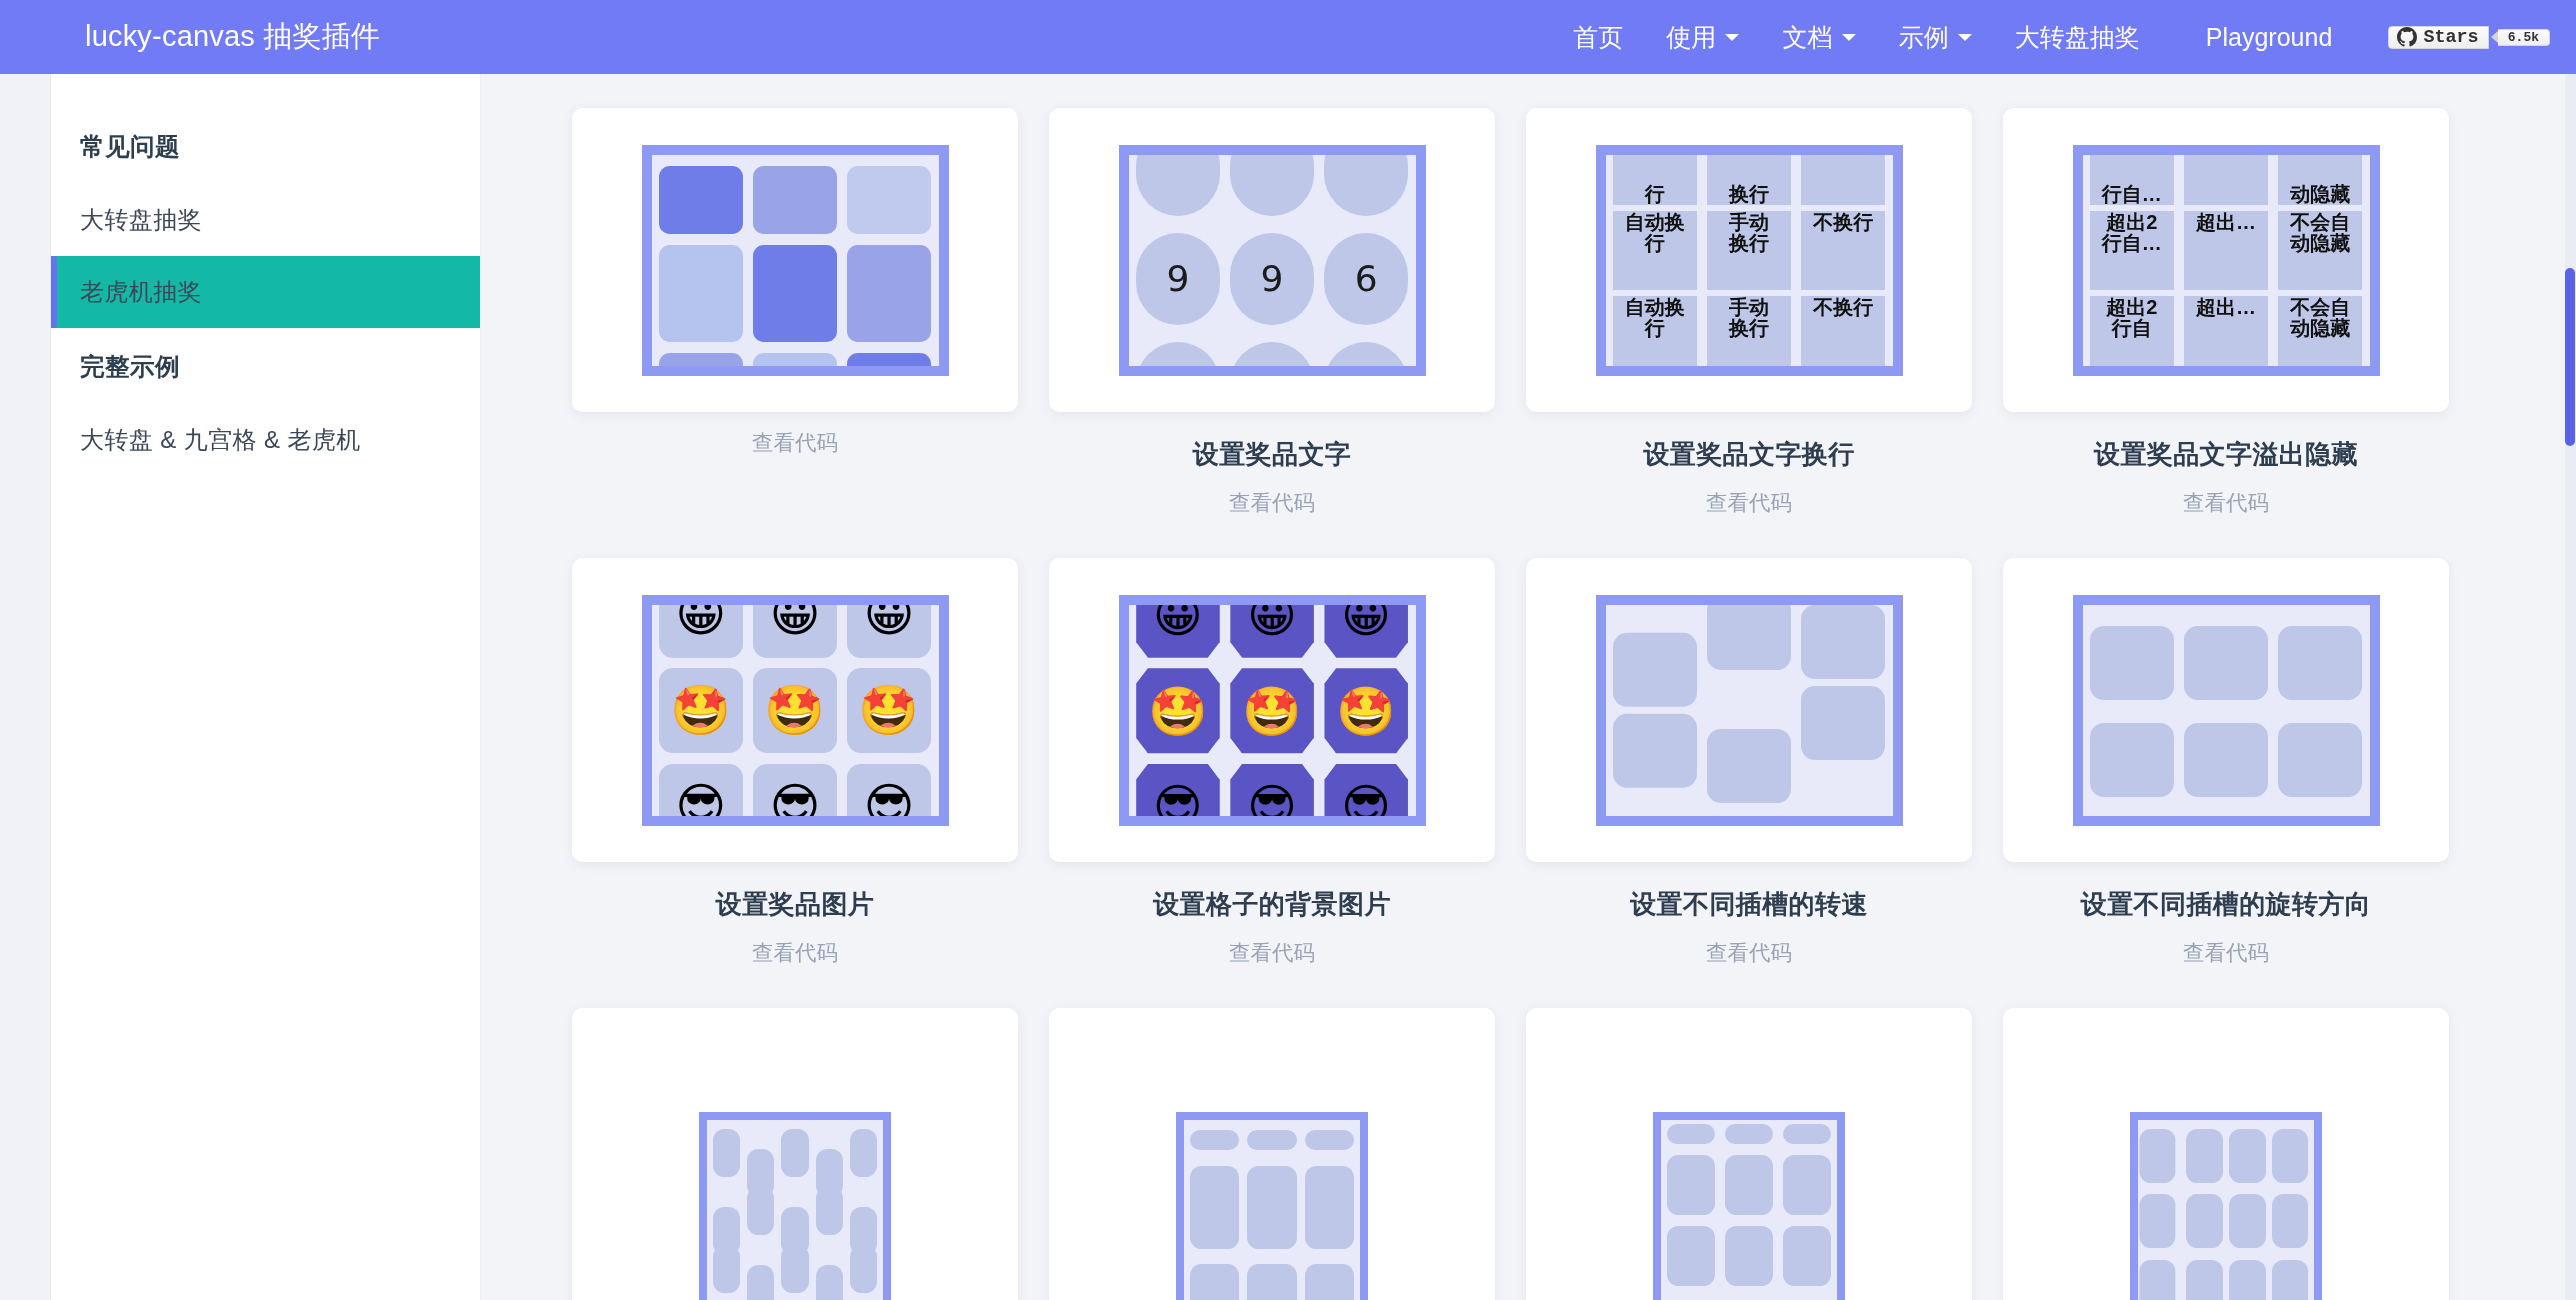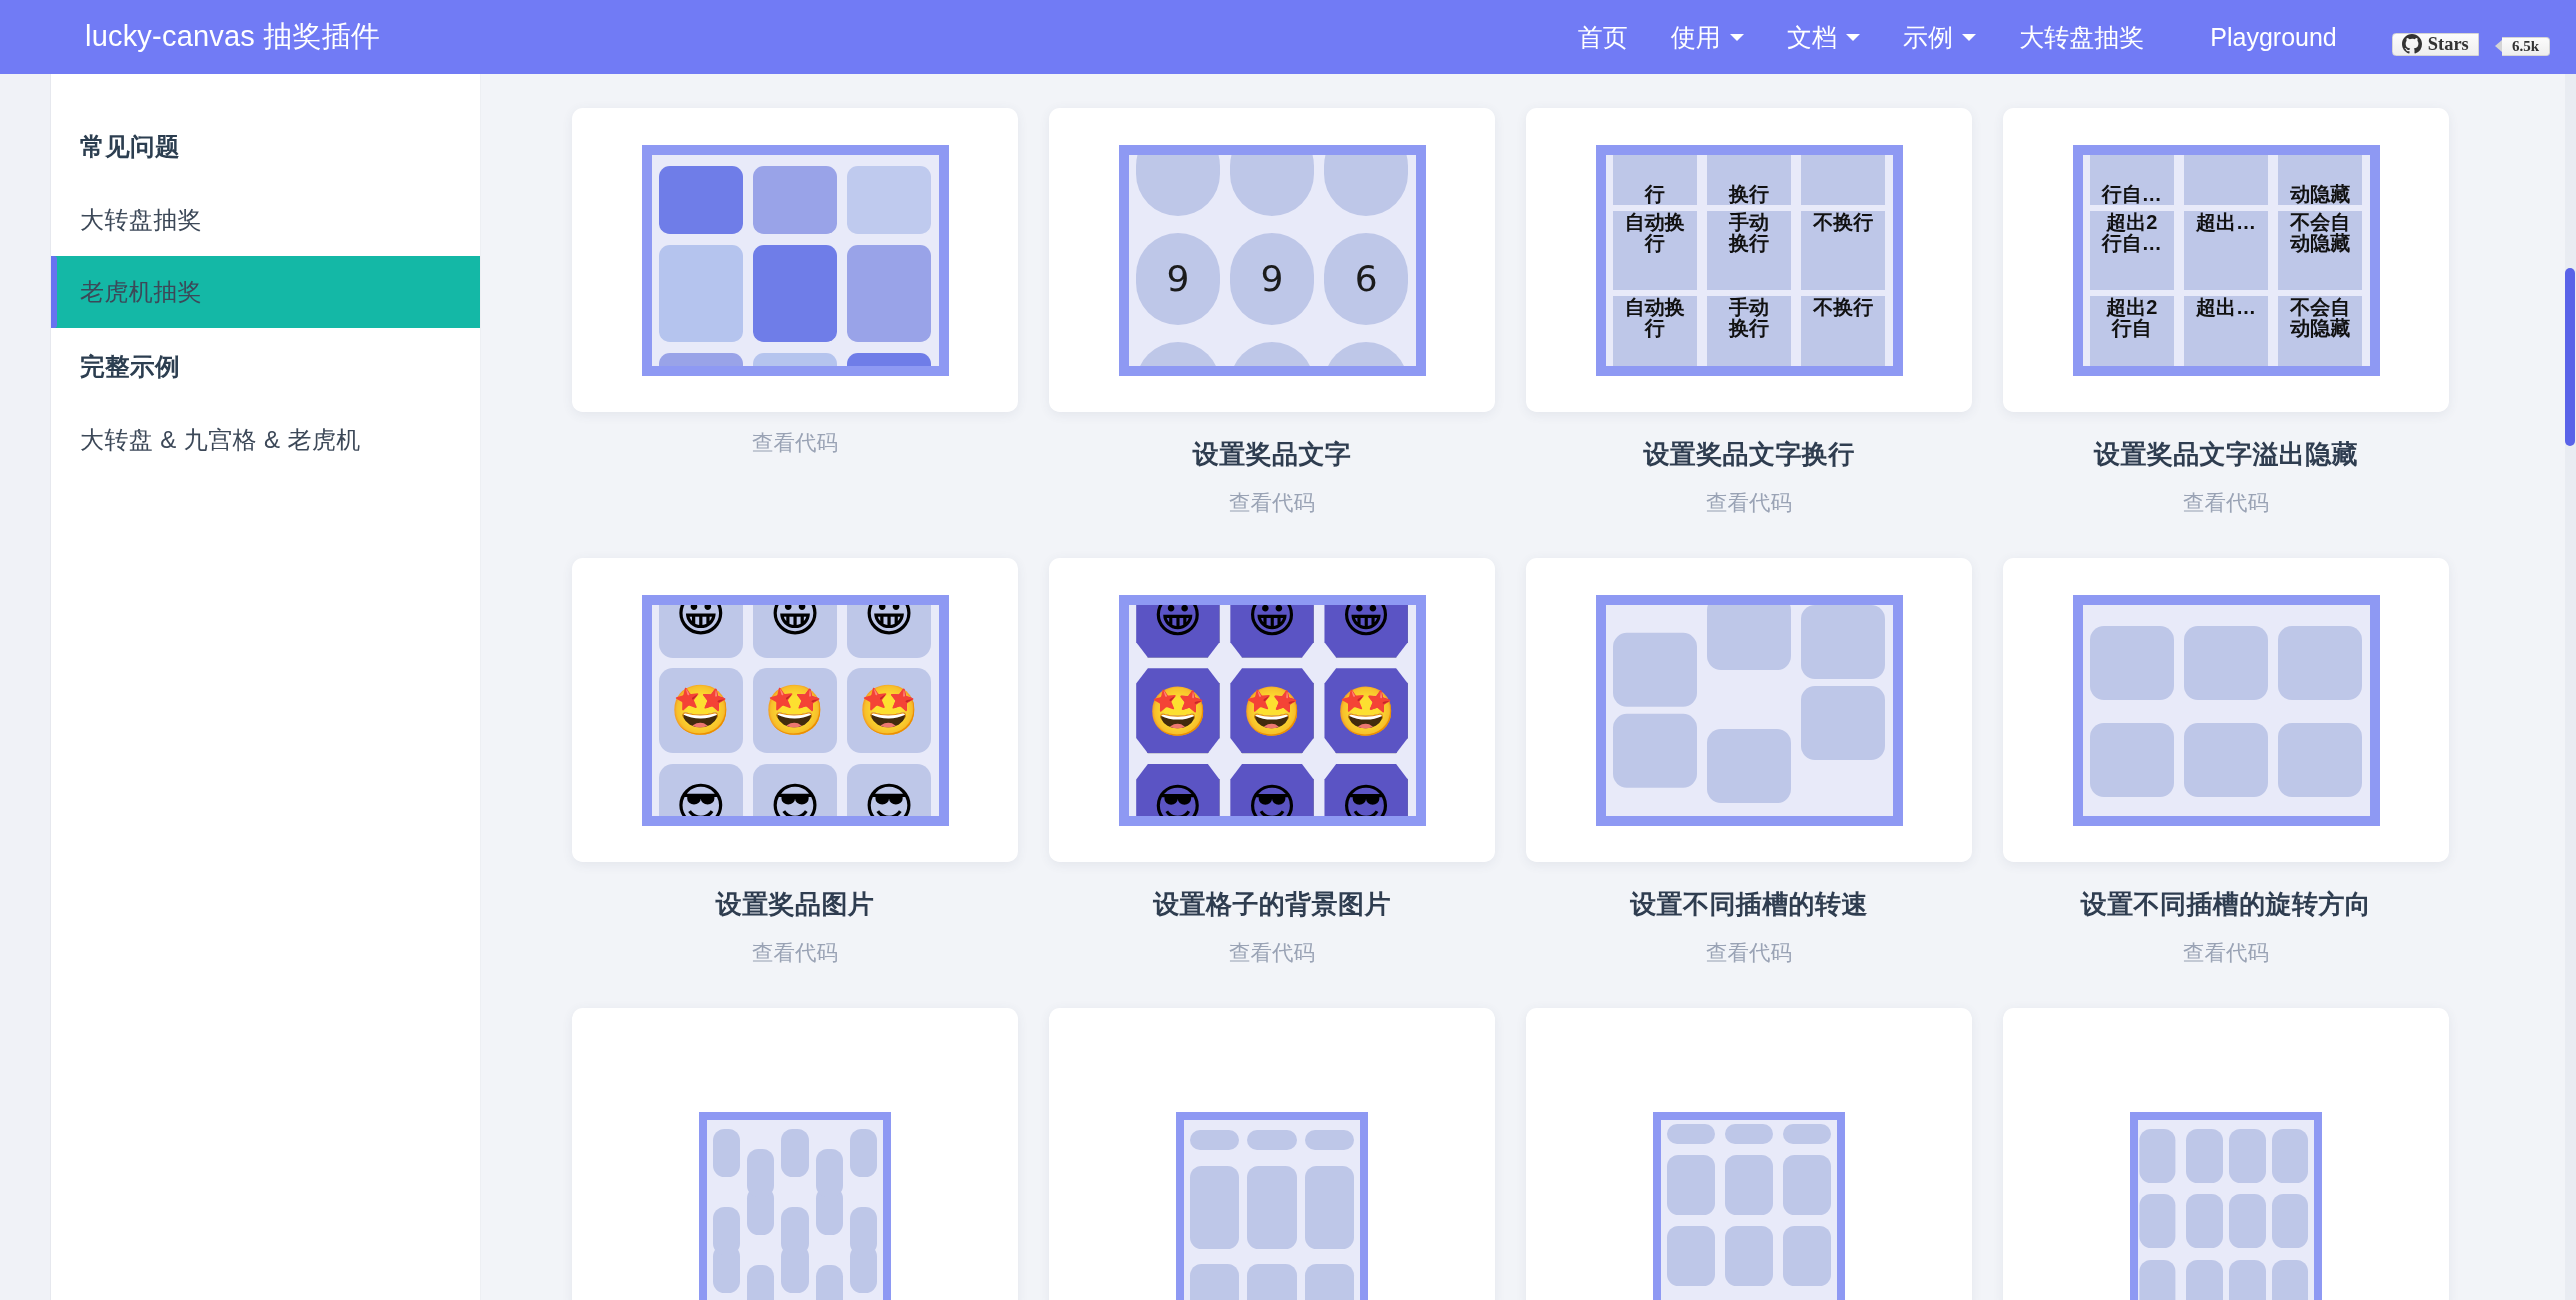--- a/index.html
+++ b/index.html
@@ -41,44 +41,44 @@
   .nav-item.gap-l { margin-left: 23px; }
   .caret {
     display: inline-block;
     margin-left: 9.2px;
     width: 0; height: 0;
     border-left: 7px solid transparent;
     border-right: 7px solid transparent;
     border-top: 7.7px solid #ffffff;
   }
   .gh-badge {
-    display: flex; align-items: flex-end;
+    display: flex; align-items: center;
     margin-left: 34px; margin-right: 26px;
     height: 37px;
-    font-family: Liberation Serif, serif;
+    font-family: Liberation Mono, monospace;
   }
   .gh-stars {
     display: flex; align-items: center; gap: 6.1px;
     background: linear-gradient(#fcfcfc, #eeeeee);
     border: 0.8px solid #d5d5d5;
     border-radius: 3.8px 0 0 3.8px;
     padding: 0 9.2px 0 8.5px;
     color: #333;
     font-size: 18.4px; font-weight: bold;
   }
   .gh-count {
     display: flex; align-items: center;
     background: linear-gradient(#fcfcfc, #eeeeee);
     border: 0.8px solid #d5d5d5;
     border-left: none;
     border-radius: 0 3.8px 3.8px 0;
     padding: 0 10px;
-    margin-left: 23px;
+    margin-left: 9px;
     color: #333;
-    font-size: 15px; font-weight: bold;
+    font-size: 13px; font-weight: bold;
     position: relative;
   }
   .gh-count::before {
     content: "";
     position: absolute;
     left: -7px; top: 50%;
     margin-top: -6.1px;
     width: 0; height: 0;
     border-top: 6.1px solid transparent;
     border-bottom: 6.1px solid transparent;

